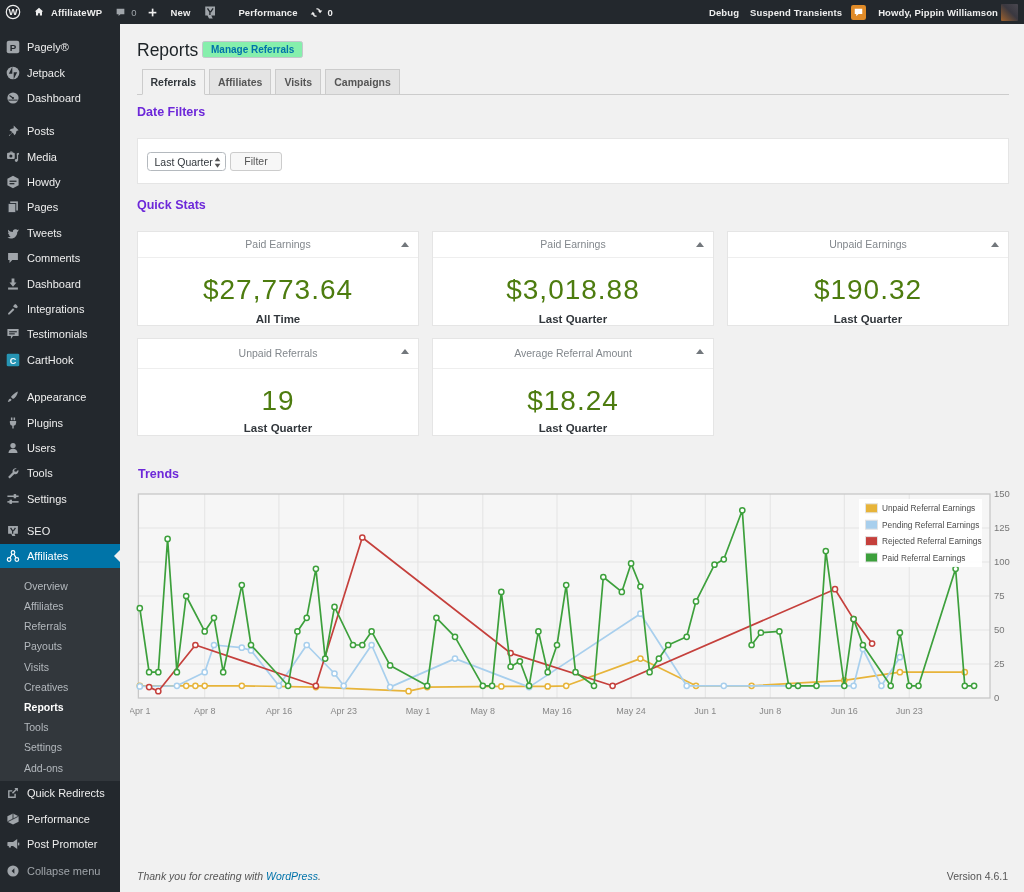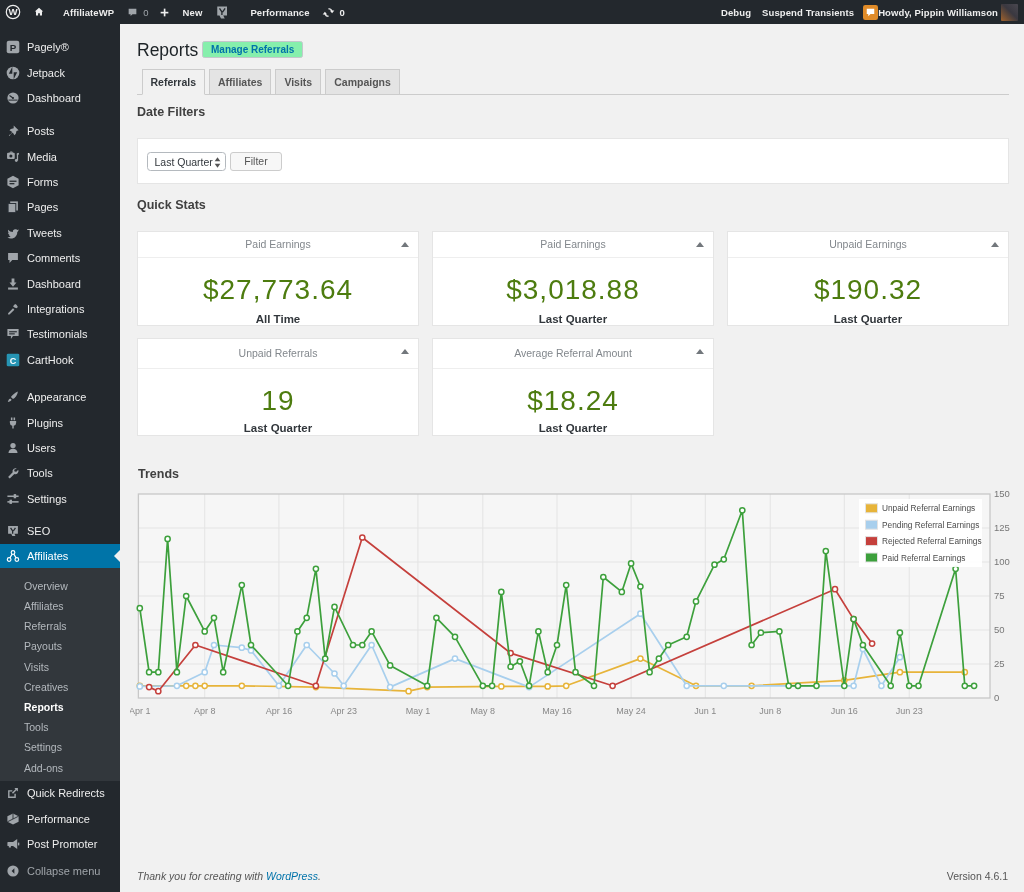--- a/index.html
+++ b/index.html
@@ -29,21 +29,21 @@
 #content { position:absolute; left:120px; top:24px; width:904px; height:868px; background:#f1f1f1; }
 h1 { font-size:17.5px; font-weight:400; color:#1d2327; position:absolute; left:17px; top:16px; }
 .mr { position:absolute; left:82px; top:16.5px; height:17px; line-height:15.5px; background:#86efac;
   border:1px solid #c3c8cc; border-radius:2.5px; color:#0073aa; font-size:10px; font-weight:700;
   padding:0 8px; display:inline-block; }
 .tabs { position:absolute; left:17px; top:45px; width:872px; height:26.2px;
   border-bottom:1px solid #ccc; }
 .tab { display:inline-block; height:26.2px; line-height:25px; padding:0 8px; margin:0 4px 0 0;
   background:#e4e4e4; border:1px solid #ccc; font-size:10.5px; font-weight:700; color:#555; }
 .tab.on { background:#f1f1f1; border-bottom-color:#f1f1f1; color:#32373c; margin-left:4.5px; }
-h3.sec { font-size:12.5px; font-weight:700; color:#404040;text-align:right; }
+h3.sec { font-size:12.5px; font-weight:700; color:#6d28d9;text-align:right; }
 #datefilters { position:absolute; left:17px; top:81px; }
 .fbox { position:absolute; left:17px; top:113.5px; width:872px; height:46px; background:#fff;
   border:1px solid #e5e5e5; }
 .sel { position:absolute; left:9px; top:13.5px; width:79px; height:19px; background:#fff;
   border:1px solid #b4b9be; border-radius:3.5px; font-size:10.5px; color:#32373c;
   line-height:18px; padding-left:6.5px; }
 .updown { position:absolute; right:4px; top:3.5px; }
 .fbtn { position:absolute; left:92px; top:13.5px; width:52px; height:19px; background:#f7f7f7;
   border:1px solid #ccc; border-radius:3px; font-size:10.5px; color:#555; text-align:center;
   line-height:17px; }
@@ -75,21 +75,21 @@
         <svg width="16" height="16" viewBox="0 0 20 20" style="vertical-align:middle">
           <circle cx="10" cy="10" r="8.4" fill="none" stroke="#eee" stroke-width="1.5"></circle>
           <text x="10" y="14.2" text-anchor="middle" font-size="12" font-weight="bold" font-family="Liberation Sans" fill="#eee">W</text>
         </svg>
       </span>
   <span class="bitem" style="margin-left:12px">
         <svg width="12" height="12" viewBox="0 0 20 20" style="vertical-align:middle">
           <path d="M10 3l7 6h-2v7h-3.5v-4h-3v4H5v-7H3z" fill="#eee"></path>
         </svg>
       </span>
-  <b class="btxt" style="margin-left:18px">AffiliateWP</b>
+  <b class="btxt" style="margin-left:6px">AffiliateWP</b>
   <span class="bitem" style="margin-left:13px">
         <svg width="11" height="11" viewBox="0 0 20 20" style="vertical-align:middle">
           <path d="M3 3h14v10h-7l-3.5 3.5V13H3z" fill="#a0a5aa"></path>
         </svg>
       </span>
   <span class="bgray" style="margin-left:5px">0</span>
   <span class="bitem" style="margin-left:10px">
         <svg width="11" height="11" viewBox="0 0 20 20" style="vertical-align:middle">
           <rect x="8.7" y="3" width="3" height="14" fill="#eee"></rect>
           <rect x="3" y="8.7" width="14" height="3" fill="#eee"></rect>
@@ -112,21 +112,21 @@
  </div>
  <div class="br">
   <b class="btxt">Debug</b>
   <b class="btxt" style="margin-left:11px">Suspend Transients</b>
   <span class="bitem" style="margin-left:9px">
         <svg width="15" height="15" viewBox="0 0 20 20" style="vertical-align:middle">
           <rect x="0" y="0" width="20" height="20" rx="3" fill="#e08b28"></rect>
           <path d="M5 5h10v7H10l-3 3v-3H5z" fill="#fff"></path>
         </svg>
       </span>
-  <b class="btxt" style="margin-left:0">Howdy, Pippin Williamson</b>
+  <b class="btxt" style="margin-left:12px">Howdy, Pippin Williamson</b>
   <span class="avatar"></span>
  </div>
 </div>
 <div id="menu">
 <div style="height:10.5px"></div>
 <div class="mitem ">
       <svg class="mi" width="14" height="14" viewBox="0 0 20 20">
         <rect x="1" y="1" width="18" height="18" rx="3" fill="#a0a5aa"></rect>
         <text x="10" y="15" font-size="14" font-weight="bold" fill="#23282d" text-anchor="middle" font-family="Liberation Sans">P</text>
       </svg>
@@ -166,21 +166,21 @@
         <circle cx="14.7" cy="15" r="2" fill="#a0a5aa"></circle>
       </svg>
       <span>Media</span>
     </div>
 <div class="mitem ">
       <svg class="mi" width="14" height="14" viewBox="0 0 20 20">
         <path d="M10 1l8 4.5v9L10 19l-8-4.5v-9z" fill="#a0a5aa"></path>
         <rect x="5" y="8" width="10" height="1.8" fill="#23282d"></rect>
         <rect x="5" y="11.5" width="7" height="1.8" fill="#23282d"></rect>
       </svg>
-      <span>Forms</span>
+      <span>Howdy</span>
     </div>
 <div class="mitem ">
       <svg class="mi" width="14" height="14" viewBox="0 0 20 20">
         <rect x="6" y="2" width="11" height="13" fill="#a0a5aa"></rect>
         <rect x="3" y="5" width="11" height="13" fill="#a0a5aa" stroke="#2b3138" stroke-width="1.4"></rect>
       </svg>
       <span>Pages</span>
     </div>
 <div class="mitem ">
       <svg class="mi" width="14" height="14" viewBox="0 0 20 20">

